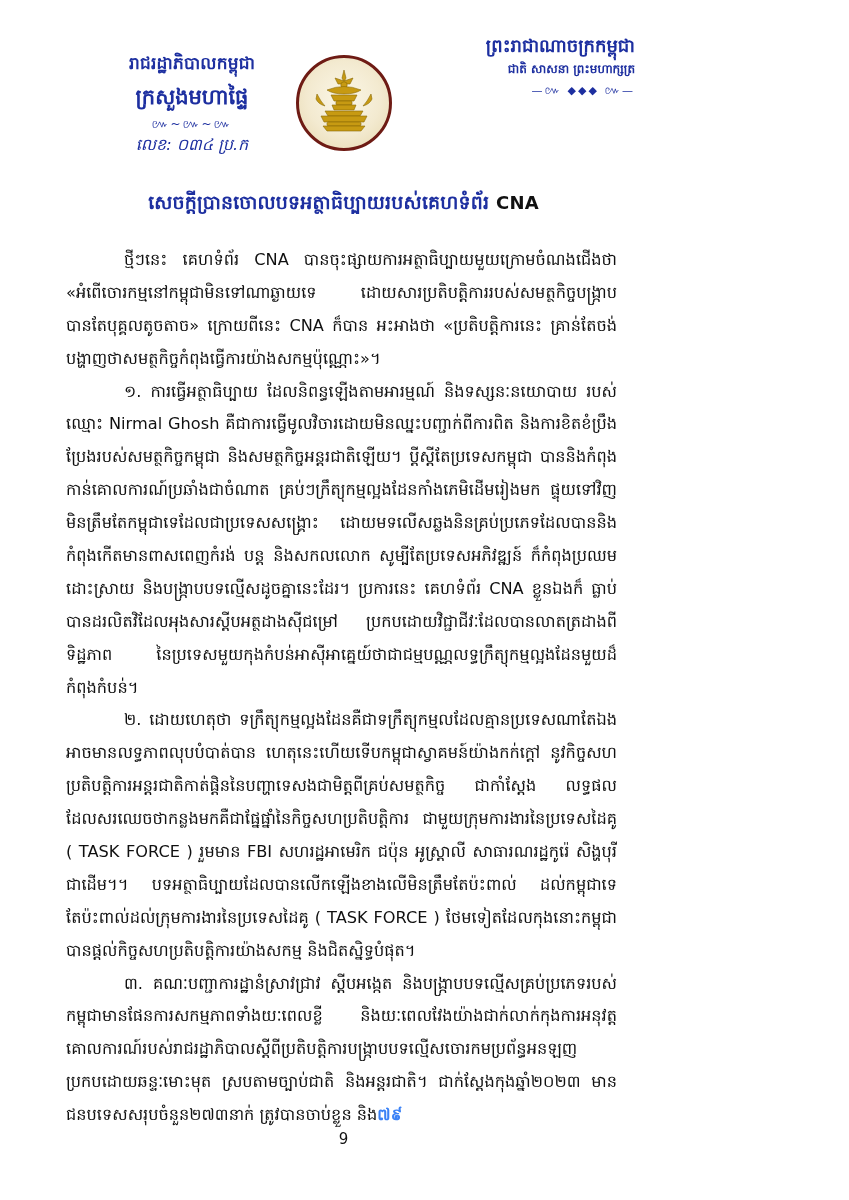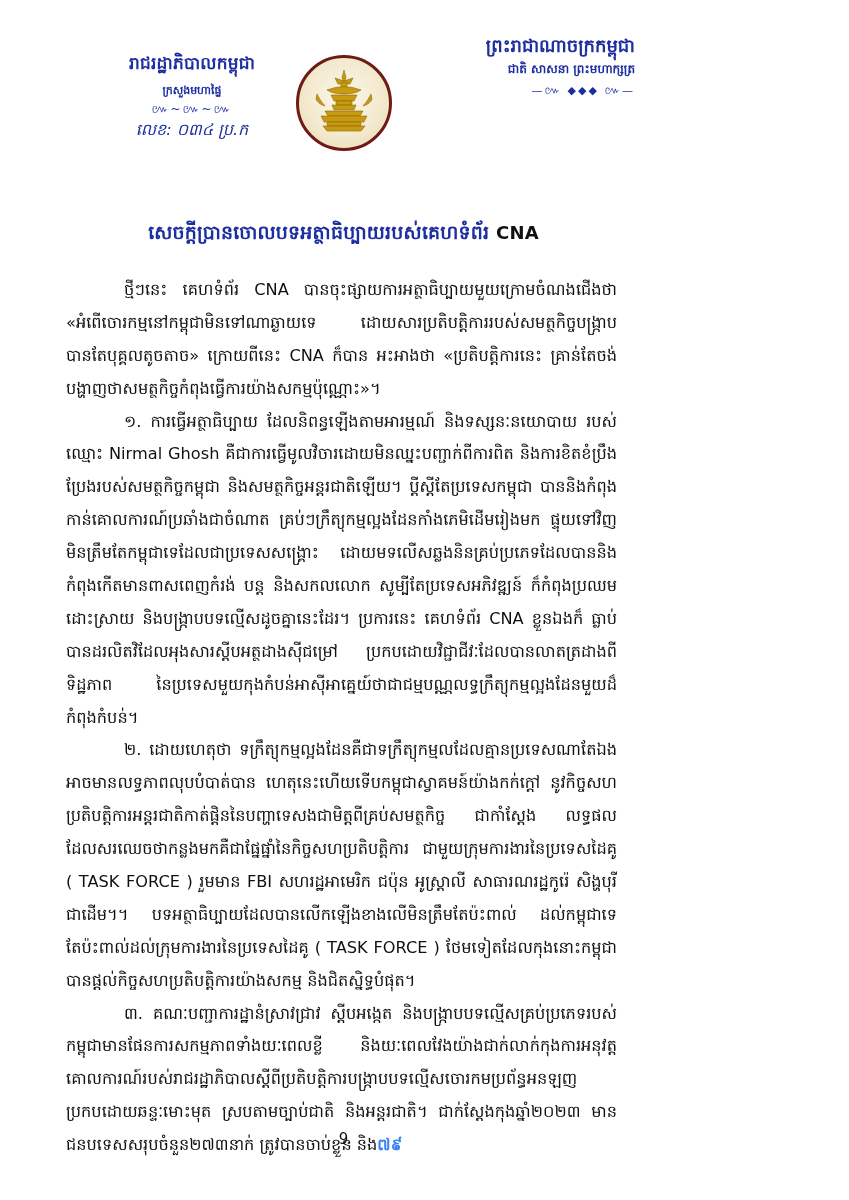--- a/index.html
+++ b/index.html
@@ -38,21 +38,21 @@
     text-align: center;
     color: #1d2fa0;
   }
   .header-left .line1 {
     font-size: 17px;
     font-weight: bold;
     letter-spacing: .2px;
     color: #1d2fa0;
   }
   .header-left .line2 {
-    font-size: 11px;
+    font-size: 21px;
     font-weight: bold;
     margin-top: 6px;
     color: #1d2fa0;
   }
   .header-left .flourish {
     font-size: 12px;
     margin-top: 2px;
     letter-spacing: 2px;
     color: #1d2fa0;
   }
@@ -102,21 +102,21 @@
     box-sizing: border-box;
     display: flex;
     align-items: center;
     justify-content: center;
   }
   .emblem svg { display:block; }
 
   
   .doc-title {
     text-align: center;
-    margin-top: 30px;
+    margin-top: 0;
     font-size: 19px;
     font-weight: bold;
     color: #1d2fa0;
     letter-spacing: .2px;
   }
   .doc-title .latin {
     color: #111111;
     font-weight: bold;
     font-size: 18px;
   }

